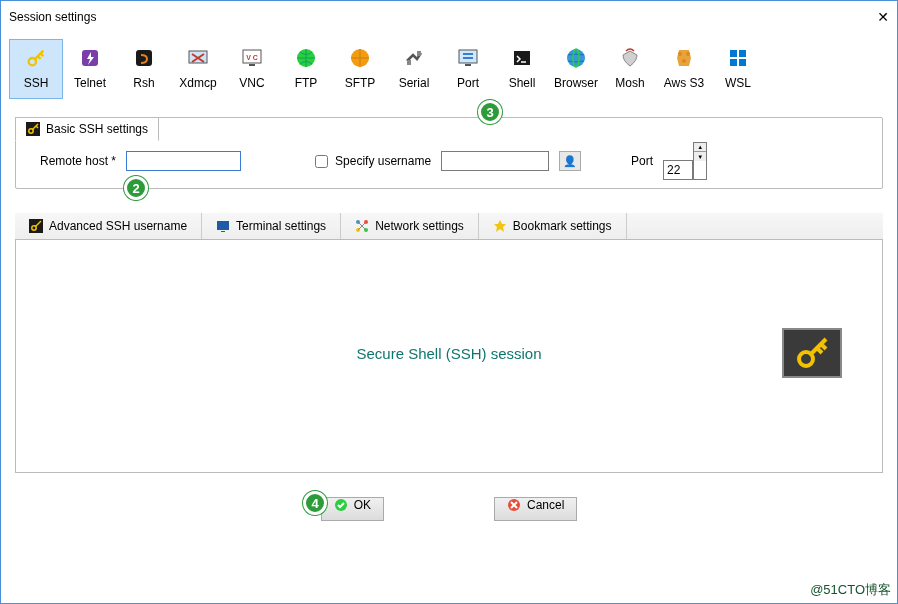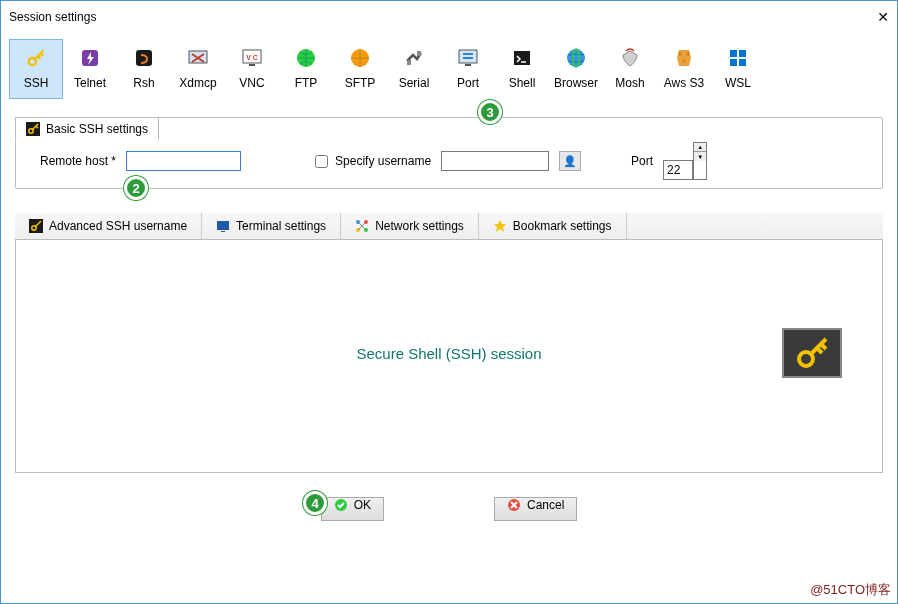--- a/index.html
+++ b/index.html
@@ -159,21 +159,21 @@
     box-shadow: 0 0 0 1px #2e9b3a;
     color: #fff;
     font-weight: bold;
     display: flex; align-items: center; justify-content: center;
     font-size: 13px;
     z-index: 10;
   }
   .watermark {
     position: absolute;
     right: 6px; bottom: 4px;
-    color: #7f1d1d;
+    color: #14532d;
     font-size: 13px;
   }
   svg { display: block; }
 </style>
 </head>
 <body>
 
 <div class="window">
 
   <div class="titlebar">

